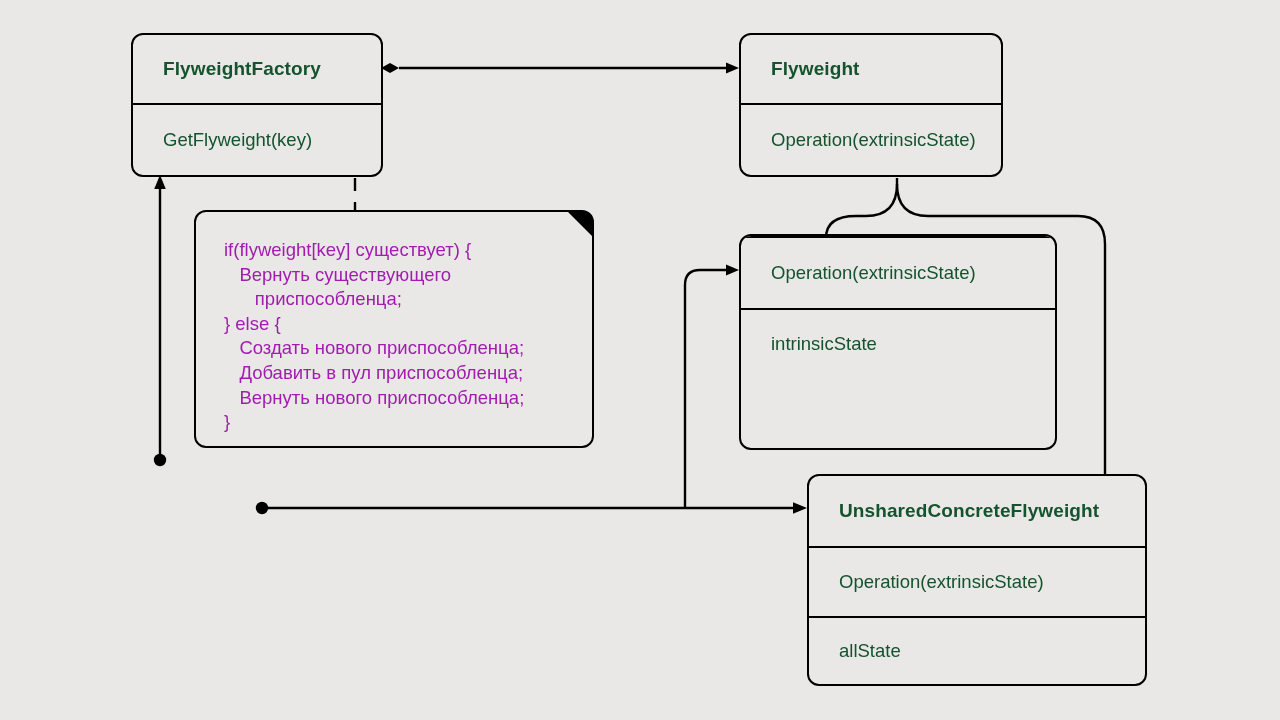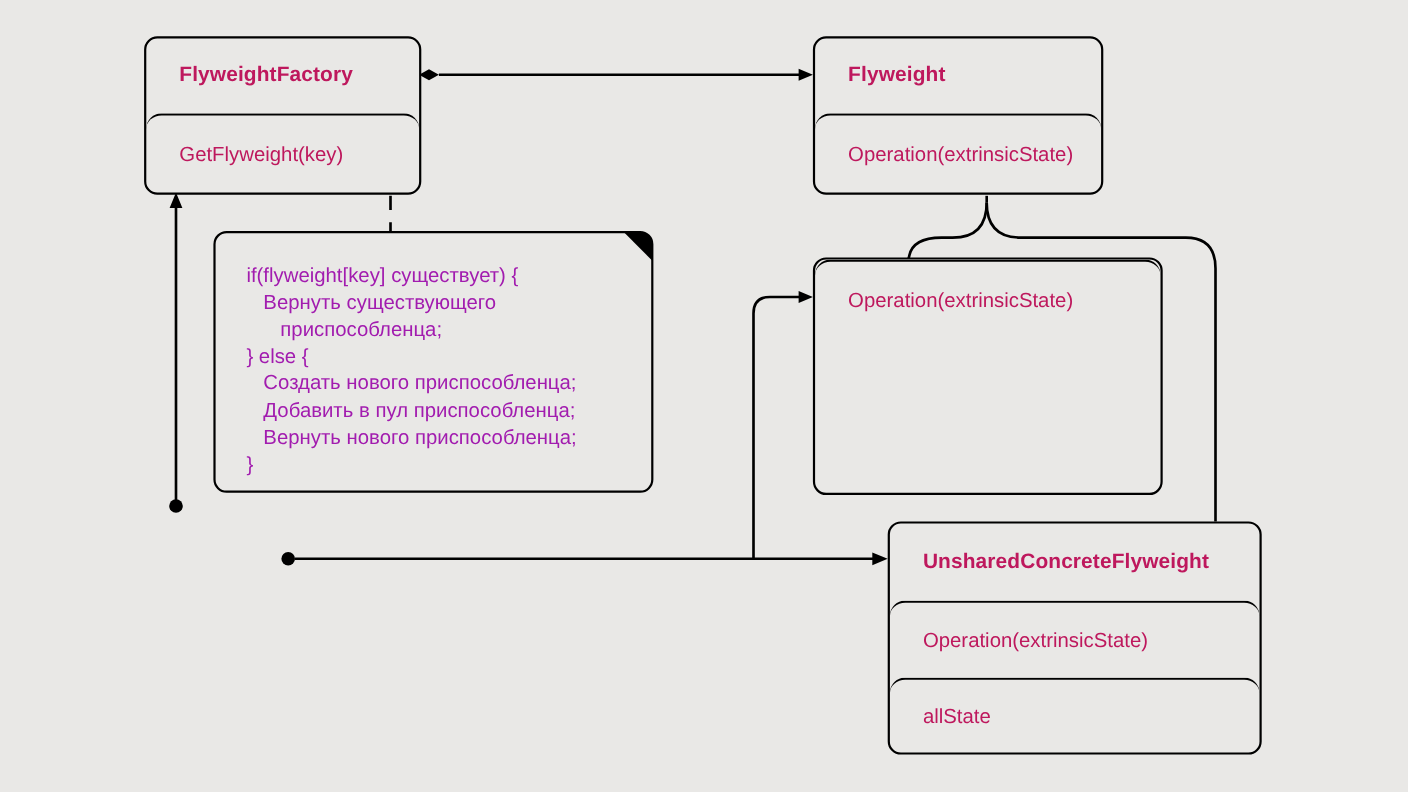--- a/index.html
+++ b/index.html
@@ -28,31 +28,30 @@
     background: #e9e8e6;
     border: 2.2px solid #000;
     border-radius: 12px;
     overflow: hidden;
   }
   .uml-row {
     box-sizing: border-box;
     display: flex;
     align-items: center;
     padding-left: 30px;
-    color: #be185d;
+    color: #14532d;
   }
   .uml-row.title {
     font-weight: bold;
     font-size: 19px;
     letter-spacing: 0.1px;
   }
   .uml-row.member {
     font-weight: normal;
     font-size: 18.5px;
-    border-radius: 14px;
   }
   .uml-div {
     border-top: 2.2px solid #000;
   }
   .note-box {
     position: absolute;
     box-sizing: border-box;
     background: #e9e8e6;
     border: 2.2px solid #000;
     border-radius: 12px;
@@ -129,20 +128,21 @@
     <div class="uml-row member uml-div" style="height:72px;">GetFlyweight(key)</div>
   </div>
 
   <div class="uml-box" style="left:739px; top:33px; width:264px; height:144px;">
     <div class="uml-row title" style="height:68px;">Flyweight</div>
     <div class="uml-row member uml-div" style="height:72px;">Operation(extrinsicState)</div>
   </div>
 
   <div class="uml-box" style="left:739px; top:234px; width:318px; height:216px;">
     <div class="uml-row member uml-div" style="height:72px;">Operation(extrinsicState)</div>
+    <div class="uml-row member uml-div" style="height:70px;">intrinsicState</div>
   </div>
 
   <div class="uml-box" style="left:807px; top:474px; width:340px; height:212px;">
     <div class="uml-row title" style="height:70px;">UnsharedConcreteFlyweight</div>
     <div class="uml-row member uml-div" style="height:70px;">Operation(extrinsicState)</div>
     <div class="uml-row member uml-div" style="height:68px;">allState</div>
   </div>
 
 
   <div class="note-box" style="left:194px; top:210px; width:400px; height:238px;">

